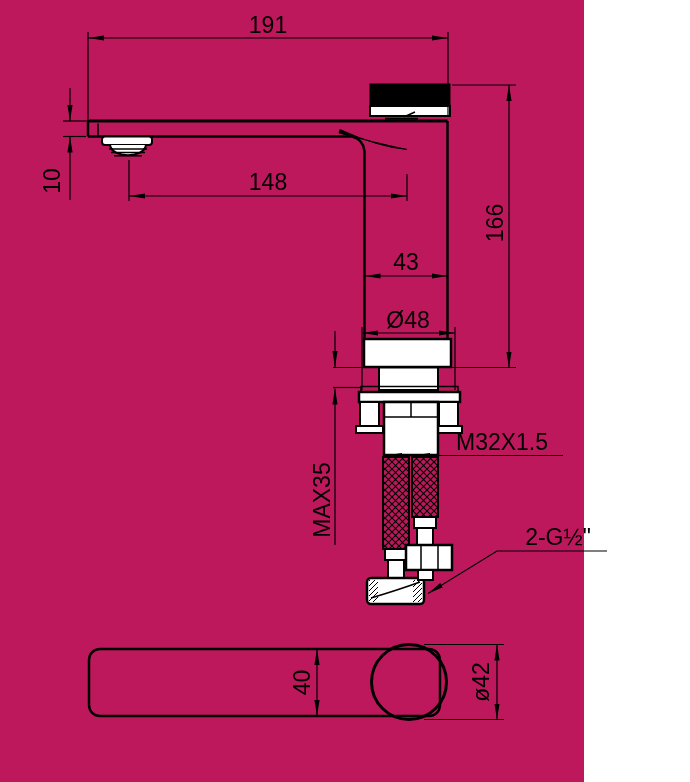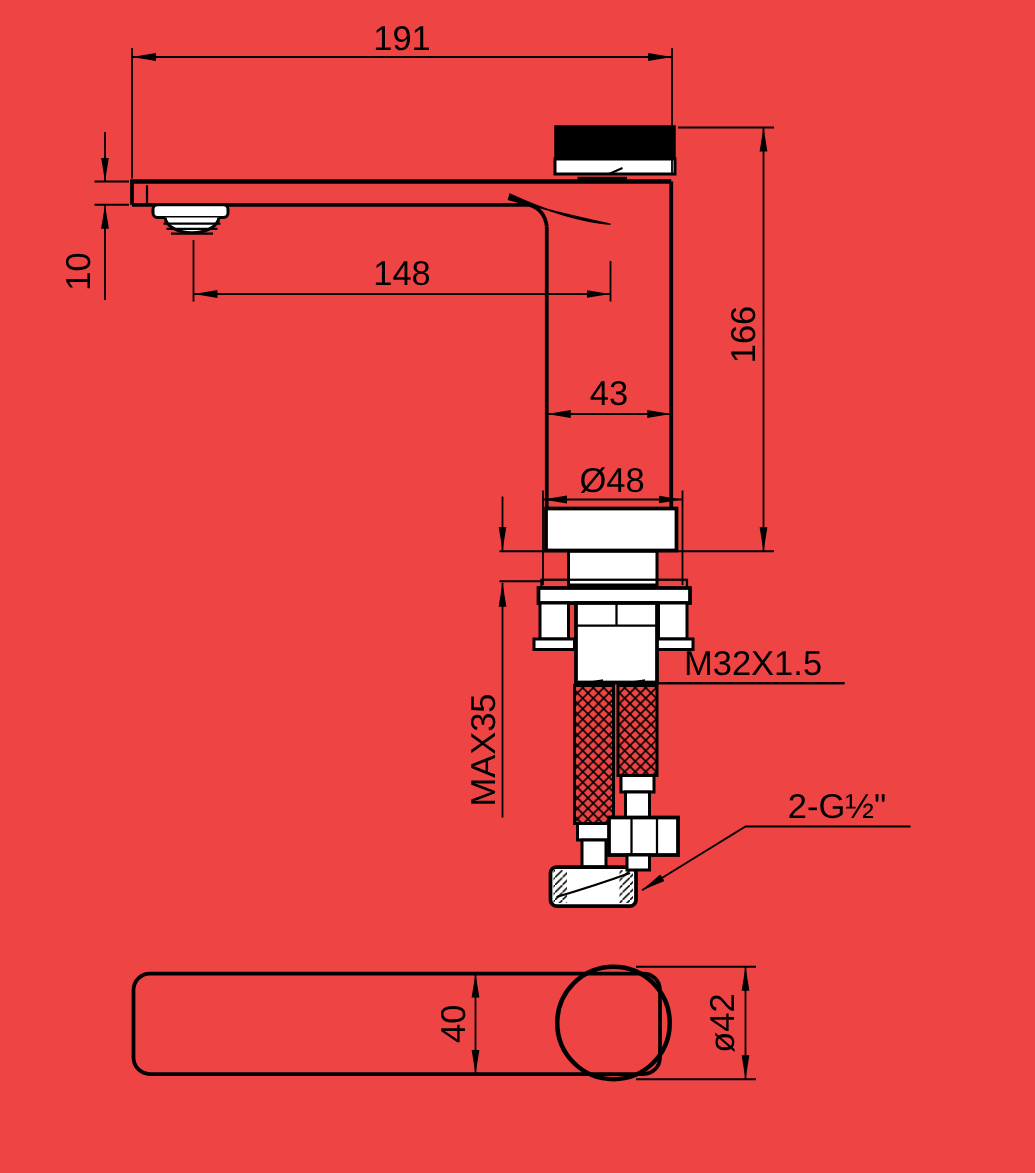--- a/index.html
+++ b/index.html
@@ -1,17 +1,17 @@
 <!DOCTYPE html>
 <html><head>
 <meta charset="utf-8">
 <style>
   html,body{margin:0;padding:0;background:#ffffff;}
   .canvas{
-    position:relative;width:690px;height:782px;background:#ef4444;
+    position:relative;width:584px;height:782px;background:#be185d;
     font-family:"Liberation Sans", sans-serif;
     text-decoration:underline;
   }
   svg{display:block;}
   svg text{
     font-family:"Liberation Sans", sans-serif;
     font-size:23px;
     fill:#000;
   }
   .obj{stroke:#000;fill:none;stroke-width:2.5px;}

